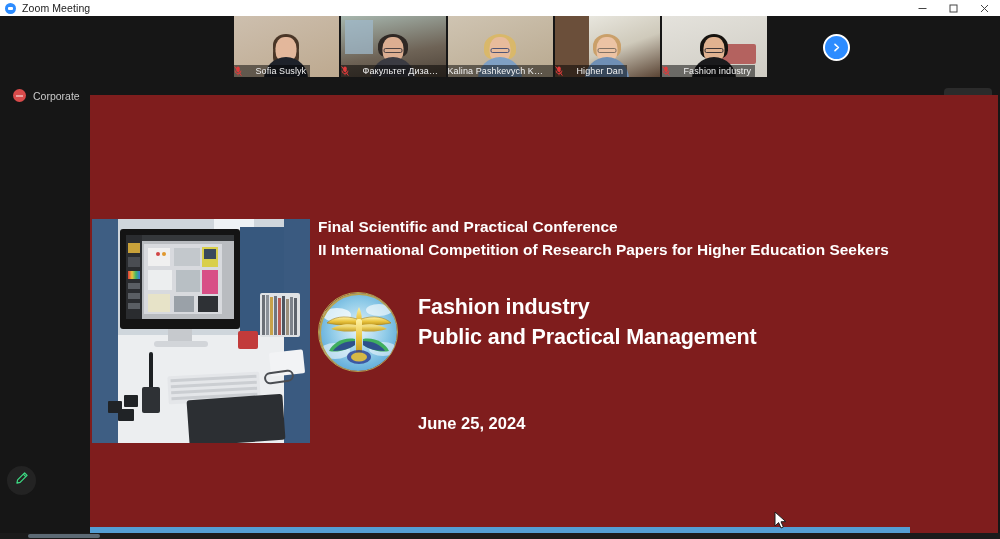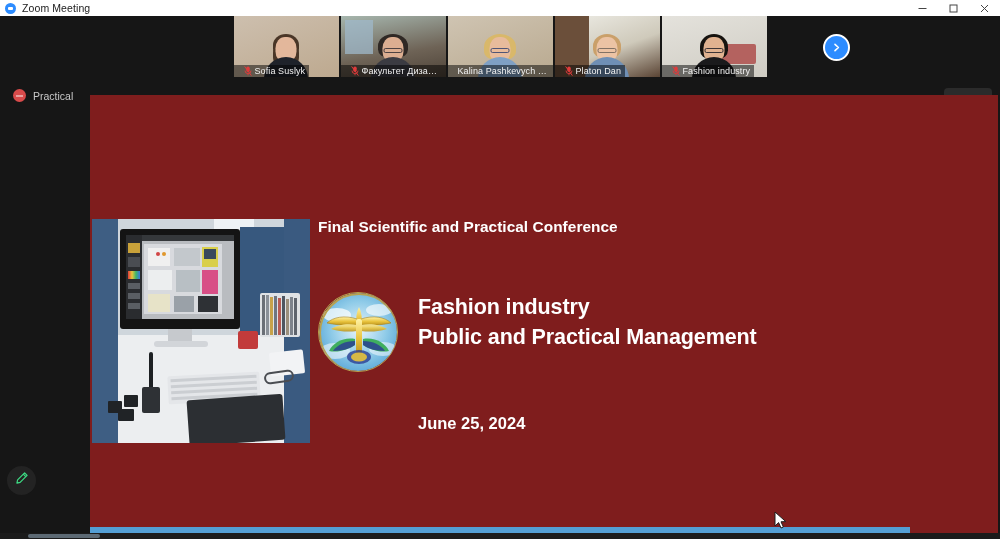--- a/index.html
+++ b/index.html
@@ -85,22 +85,22 @@
     bottom: 0; width: 44px; height: 22px; border-radius: 22px 22px 0 0;
   }
   .thumb .glasses {
     position: absolute; left: 50%; transform: translateX(-50%);
     top: 13px; width: 19px; height: 5px;
     border: 1.2px solid rgba(30,30,40,.75); border-radius: 2px;
   }
   .namebar {
     position: absolute; left: 0; bottom: 0;
     max-width: 105px;
-    display: flex; align-items: center; gap: 3px;
-    padding: 1px 4px 1px 10px;
+    display: flex; align-items: center; gap: 14px;
+    padding: 1px 4px 1px 0;
     background: rgba(0,0,0,0.50);
   }
   .mic-muted {
     flex: none; width: 8px; height: 10px; position: relative;
   }
   .mic-muted svg { display: block; }
   .namebar span.nm {
     font-size: 9px; color: #f2f2f2; white-space: nowrap;
     overflow: hidden; text-overflow: ellipsis;
     letter-spacing: .1px;
@@ -370,21 +370,21 @@
       </div>
       <div class="namebar">
         <span class="mic-muted">
           <svg width="8" height="10" viewBox="0 0 8 10">
               <rect x="2.3" y="0.6" width="3.4" height="5.4" rx="1.7" fill="#e03b3b"></rect>
               <path d="M1 4.6a3 3 0 0 0 6 0" stroke="#e03b3b" stroke-width="0.9" fill="none"></path>
               <line x1="4" y1="7.6" x2="4" y2="9.3" stroke="#e03b3b" stroke-width="0.9"></line>
               <line x1="0.6" y1="0.4" x2="7.4" y2="9.6" stroke="#e03b3b" stroke-width="1"></line>
             </svg>
         </span>
-        <span class="nm">Platon Dan</span>
+        <span class="nm">Higher Dan</span>
       </div>
     </div>
 
     <div class="thumb">
       <div class="bg" style="background:linear-gradient(165deg,#e4e2dc 0%,#cfccc3 100%)"></div>
       <div class="dp" style="left:60px;top:28px;width:34px;height:20px;background:#b4625f;border-radius:2px"></div>
       <div class="person">
         <div class="hair" style="background:#16130f; width:28px; height:25px"></div>
         <div class="head" style="background:#e0b290"></div>
         <div class="glasses" style="border-color:rgba(30,30,40,.85)"></div>
@@ -407,21 +407,21 @@
   <div id="filmstrip-next">
     <span>
       <svg width="11" height="11" viewBox="0 0 11 11">
           <polyline points="4,2.4 7.4,5.5 4,8.6" fill="none" stroke="#ffffff" stroke-width="1.6" stroke-linecap="round" stroke-linejoin="round"></polyline>
         </svg>
     </span>
   </div>
 
   <div id="recording">
     <span id="rec-dot"></span>
-    <span class="lbl">Practical</span>
+    <span class="lbl">Corporate</span>
   </div>
 
   <div id="signin">Sign in</div>
 
   <div id="annotate-btn">
     <span>
       <svg width="15" height="15" viewBox="0 0 15 15">
         <path d="M10.6 1.9l2.5 2.5-7 7-3.2.7.7-3.2z" fill="none" stroke="#3ddc84" stroke-width="1.2" stroke-linejoin="round"></path>
         <line x1="9.3" y1="3.2" x2="11.8" y2="5.7" stroke="#3ddc84" stroke-width="1.2"></line>
       </svg>
@@ -487,20 +487,21 @@
       <div class="dp" id="dp-tablet"></div>
       <div class="dp" id="dp-pen"></div>
       <div class="dp" id="dp-cup"></div>
       <div class="dp dp-clip" style="left:16px;top:182px;width:14px;height:12px"></div>
       <div class="dp dp-clip" style="left:32px;top:176px;width:14px;height:12px"></div>
       <div class="dp dp-clip" style="left:26px;top:190px;width:16px;height:12px"></div>
     </div>
 
     <div id="slide-heading">
       <div>Final Scientific and Practical Conference</div>
+      <div>II International Competition of Research Papers for Higher Education Seekers</div>
     </div>
 
     <div id="emblem">
       <svg width="80" height="80" viewBox="0 0 80 80">
         <defs>
           <radialGradient id="skyg" cx="50%" cy="45%" r="62%">
             <stop offset="0%" stop-color="#e8f4fb"></stop>
             <stop offset="55%" stop-color="#8fcbe8"></stop>
             <stop offset="100%" stop-color="#4e9fd4"></stop>
           </radialGradient>

